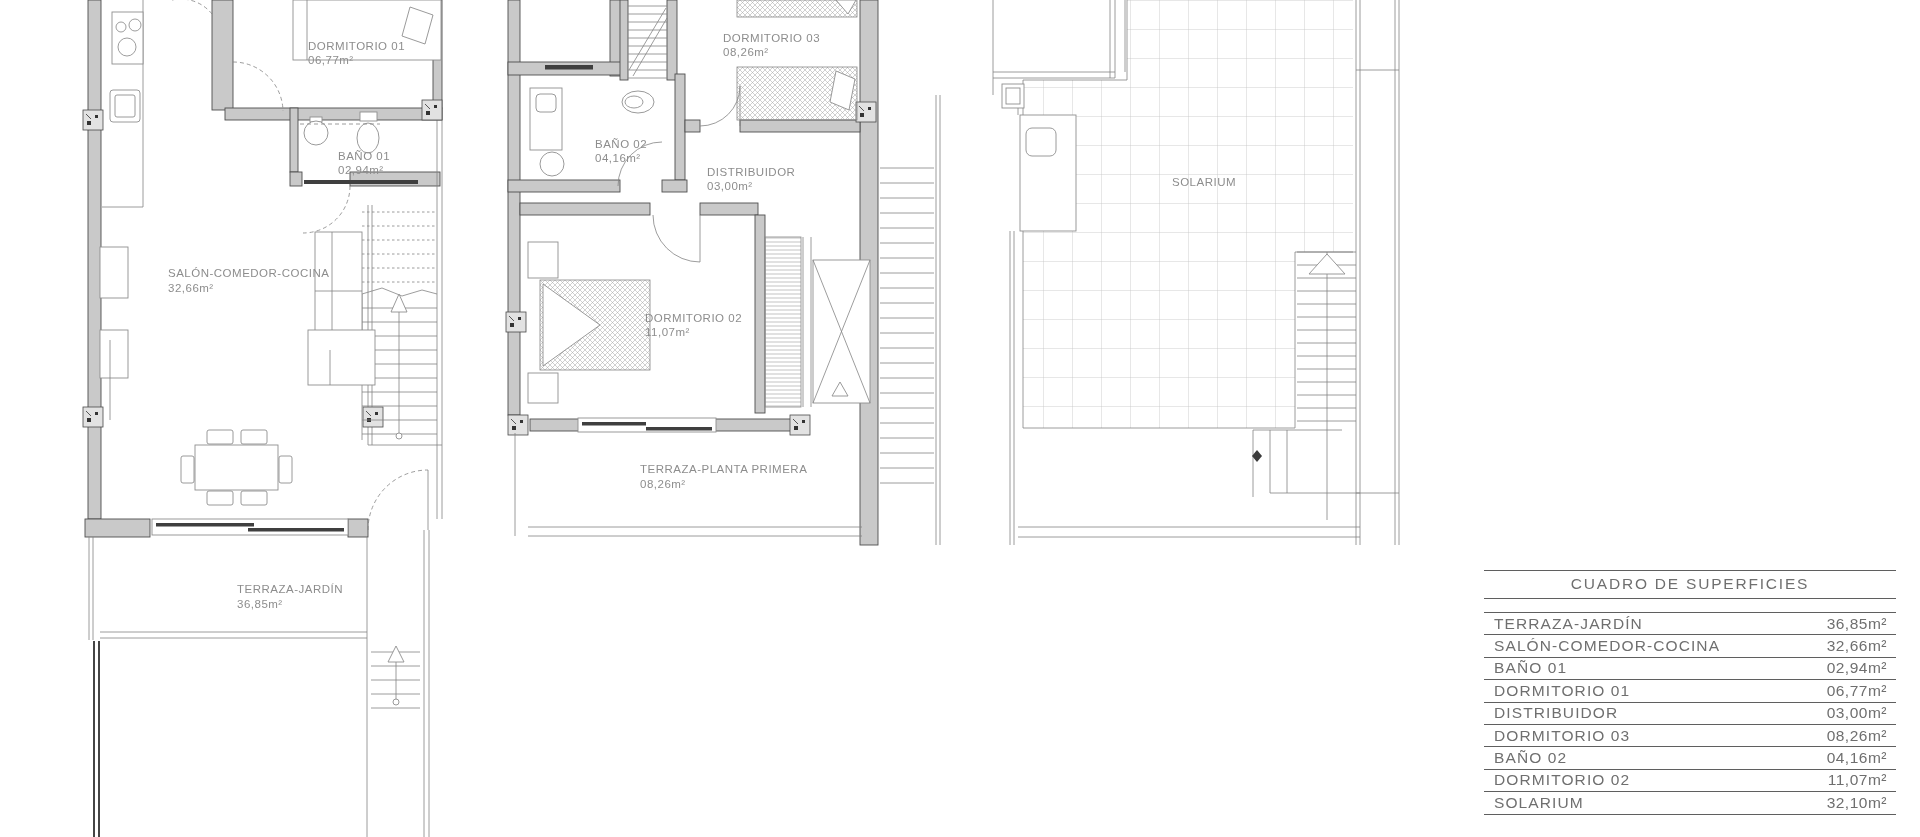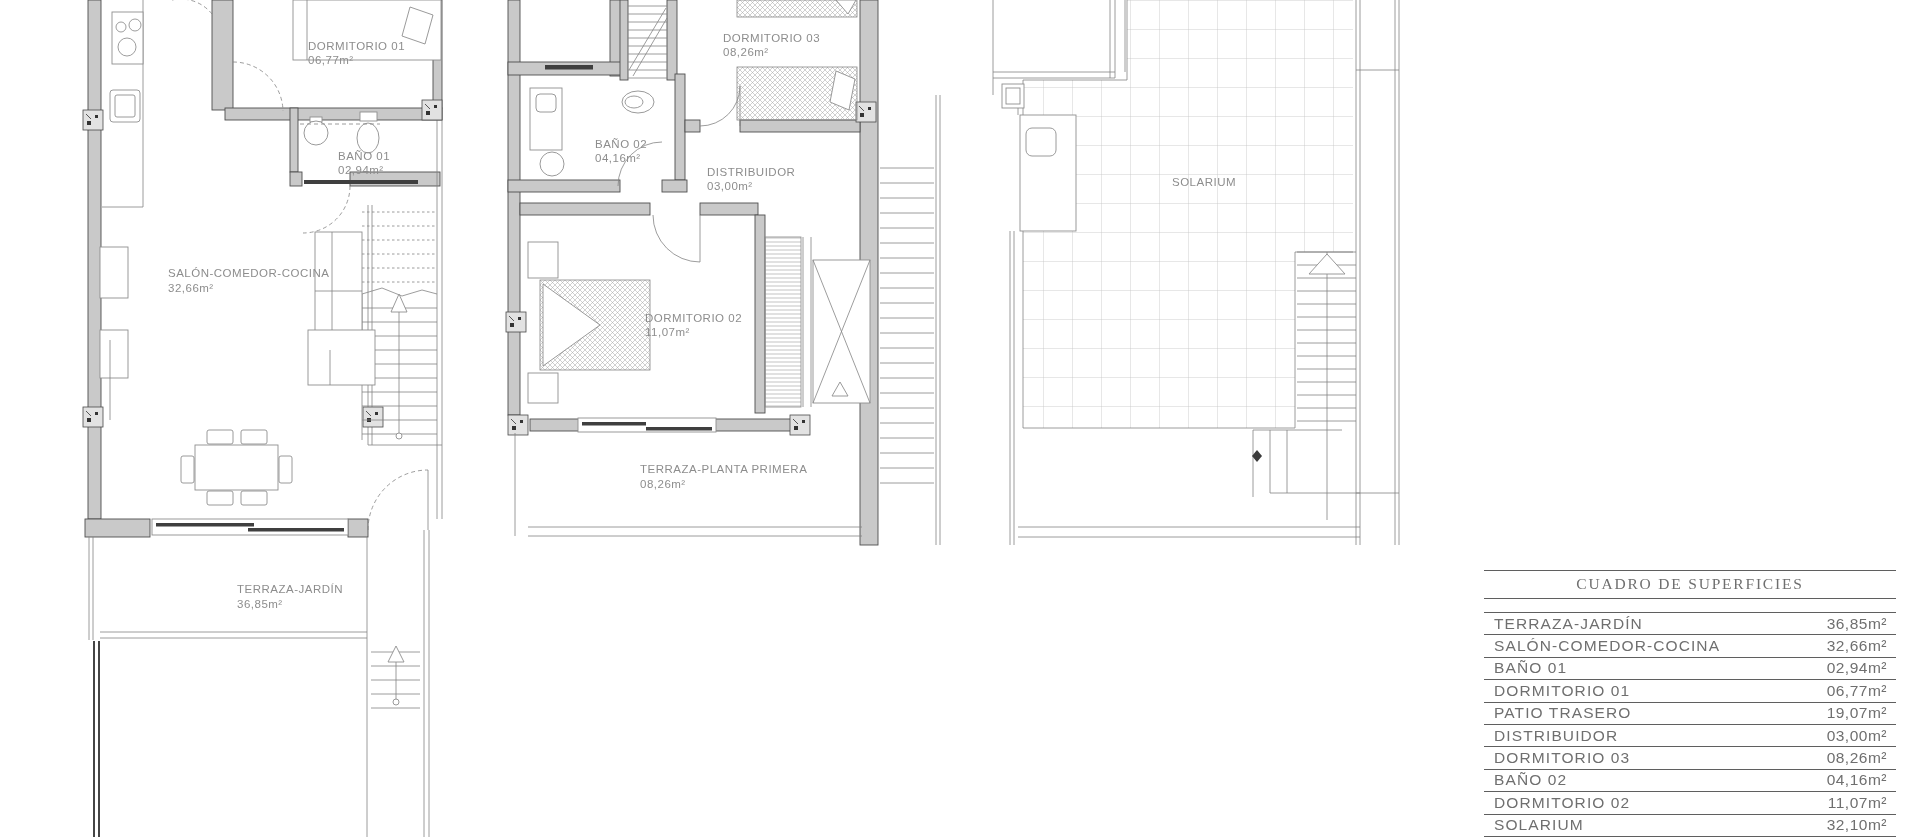--- a/index.html
+++ b/index.html
@@ -24,21 +24,21 @@
   .lbl{font-size:11.5px;fill:#8d8d8d;letter-spacing:0.5px;font-family:"Liberation Sans",sans-serif;}
 
   
   .surface-table{
     position:absolute;left:1484px;top:570px;width:412px;
     color:#6f6f6f;
   }
   .t-title{
     border-top:1.4px solid #5f5f5f;border-bottom:1.4px solid #5f5f5f;
     text-align:center;font-size:15.5px;letter-spacing:1.8px;
-    padding:4px 0 5px 0;white-space:nowrap;font-family:Liberation Serif, serif;
+    padding:4px 0 5px 0;white-space:nowrap;
   }
   .t-rows{margin-top:13px;border-top:1.4px solid #5f5f5f;}
   .t-row{
     display:flex;justify-content:space-between;align-items:center;
     height:21.4px;border-bottom:1.3px solid #5f5f5f;
     font-size:15.5px;letter-spacing:1.1px;padding:0 9px 0 10px;
     white-space:nowrap;
   }
   .t-value{letter-spacing:0.5px;}
 </style>
@@ -456,24 +456,20 @@
       </div>
       <div class="t-row">
         <span class="t-label">BAÑO 01</span>
         <span class="t-value">02,94m²</span>
       </div>
       <div class="t-row">
         <span class="t-label">DORMITORIO 01</span>
         <span class="t-value">06,77m²</span>
       </div>
       <div class="t-row">
-        <span class="t-label">PATIO TRASERO</span>
-        <span class="t-value">19,07m²</span>
-      </div>
-      <div class="t-row">
         <span class="t-label">DISTRIBUIDOR</span>
         <span class="t-value">03,00m²</span>
       </div>
       <div class="t-row">
         <span class="t-label">DORMITORIO 03</span>
         <span class="t-value">08,26m²</span>
       </div>
       <div class="t-row">
         <span class="t-label">BAÑO 02</span>
         <span class="t-value">04,16m²</span>

